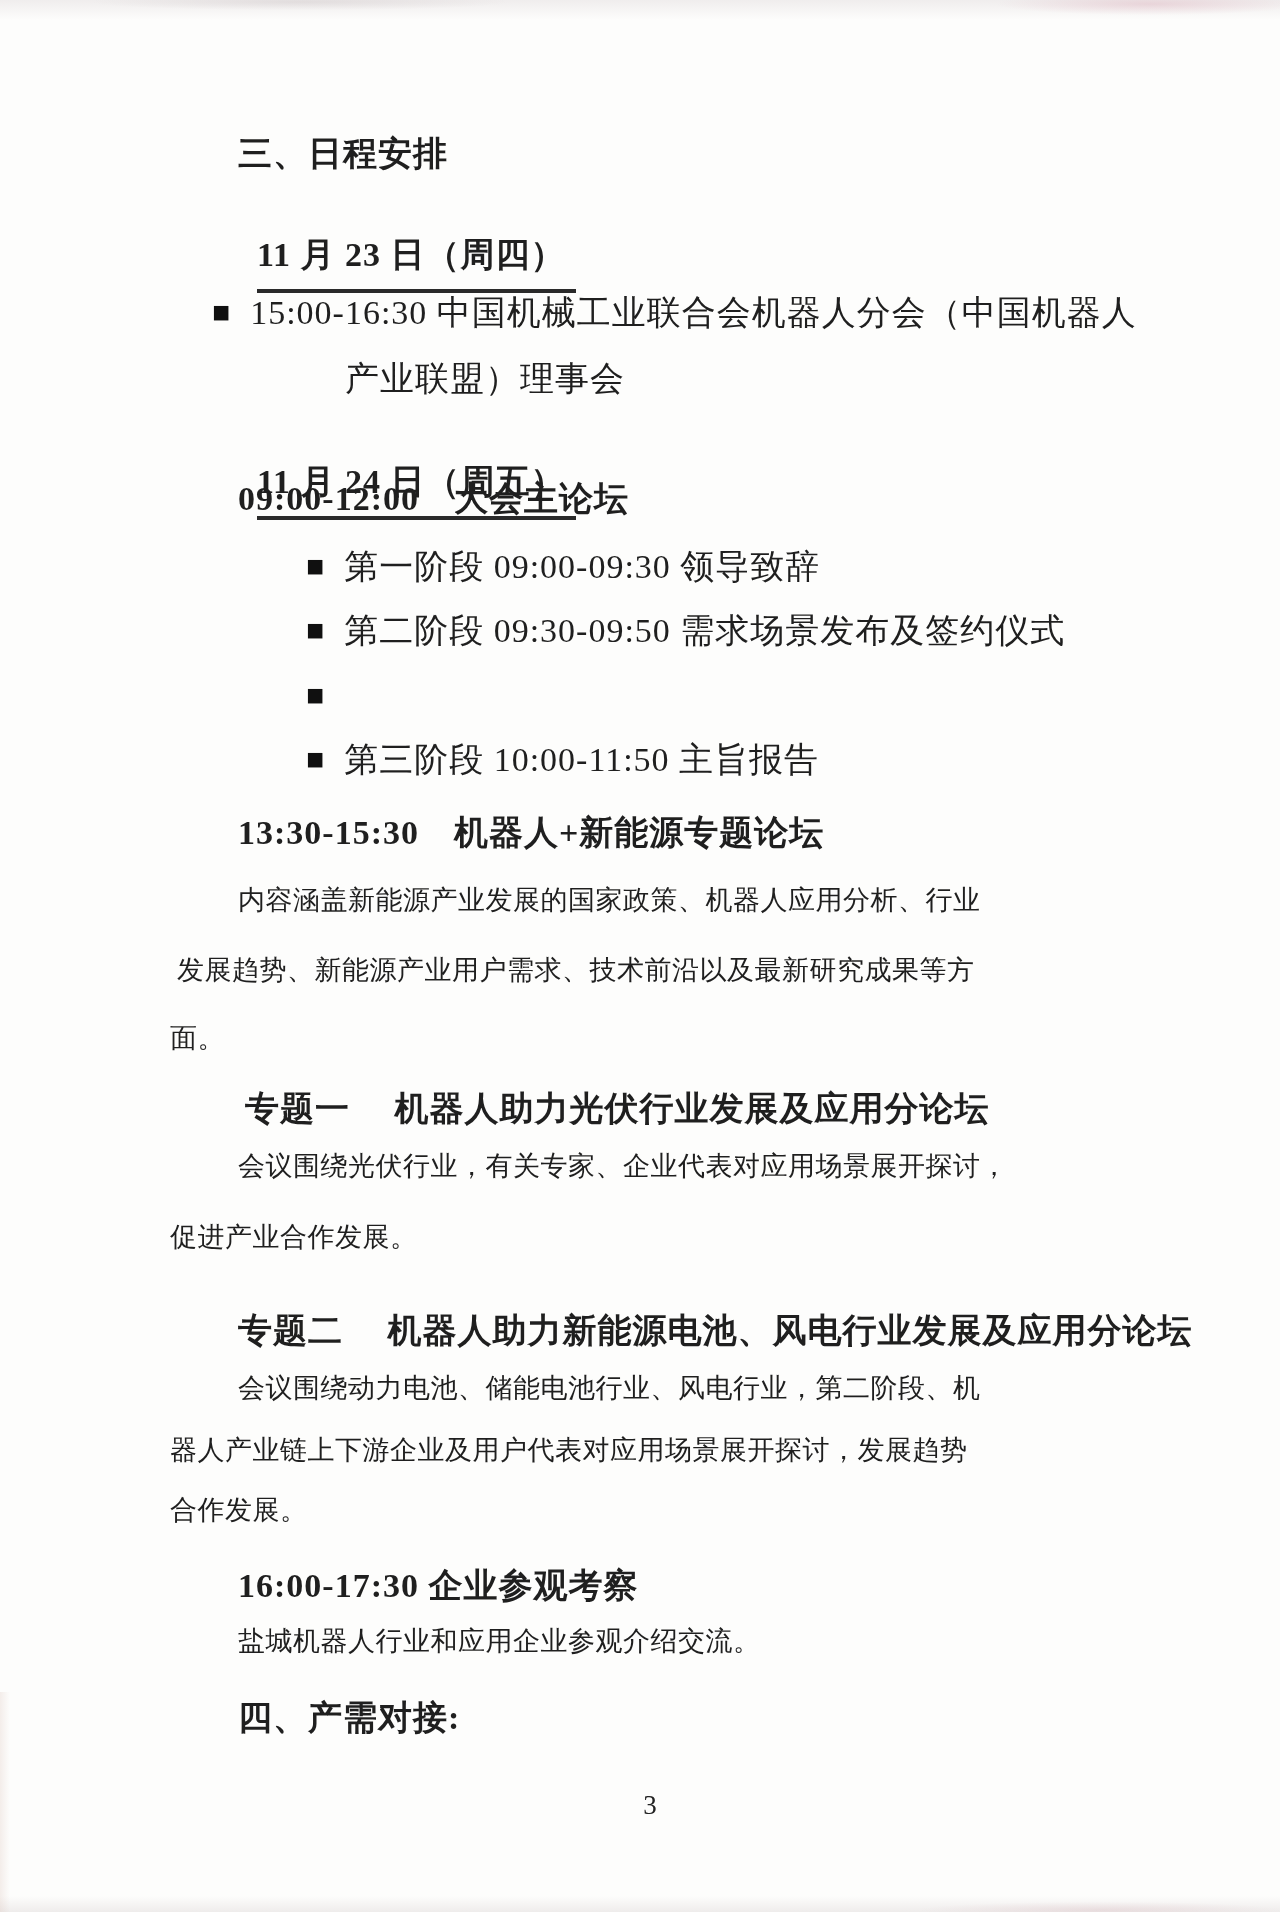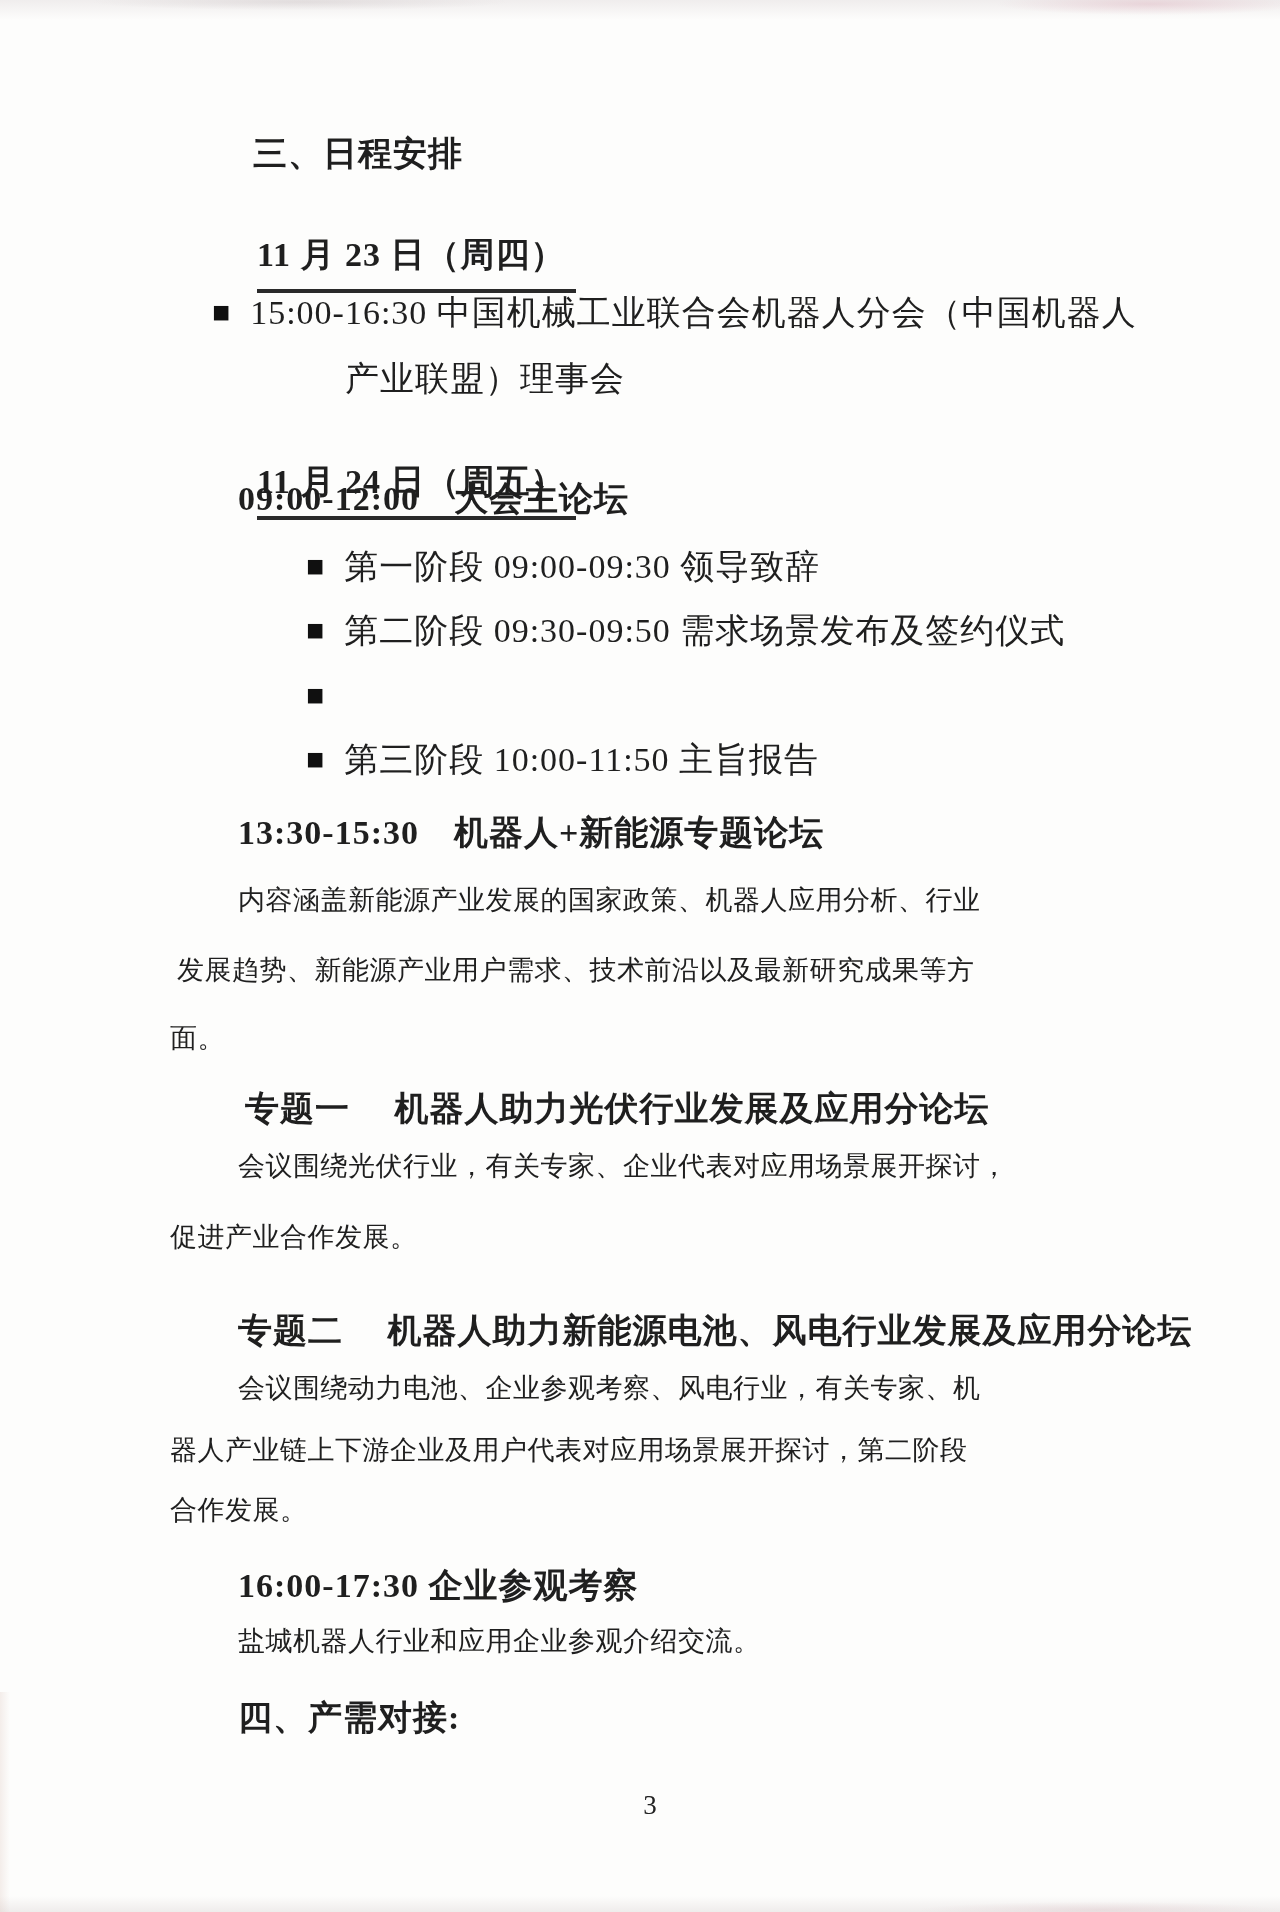--- a/index.html
+++ b/index.html
@@ -63,21 +63,21 @@
     background: linear-gradient(to right, rgba(216,190,180,0.25), rgba(255,255,255,0));
   }
 </style>
 </head>
 <body>
 
 <div class="scan-top"></div>
 <div class="scan-bottom"></div>
 <div class="scan-left"></div>
 
-<div class="line bold" style="top:134px; left:238px;margin-left:15px;">三、日程安排</div>
+<div class="line bold" style="top:134px; left:238px;">三、日程安排</div>
 
 <div class="line bold" style="top:196px; left:238px;">
   <span class="underlined">11 月 23 日（周四）</span>
 </div>
 
 <div class="line bullet-row" style="top:293px; left:212px;">
   <span class="bullet-glyph">■</span>
   <span>15:00-16:30 中国机械工业联合会机器人分会（中国机器人</span>
 </div>
 
@@ -109,22 +109,22 @@
 
 <div class="line body-text" style="top:885px; left:238px;">内容涵盖新能源产业发展的国家政策、机器人应用分析、行业</div>
 <div class="line body-text" style="top:955px; left:170px;margin-left:7px;">发展趋势、新能源产业用户需求、技术前沿以及最新研究成果等方</div>
 <div class="line body-text" style="top:1023px; left:170px;">面。</div>
 
 <div class="line bold" style="top:1089px; left:245px;">专题一　 机器人助力光伏行业发展及应用分论坛</div>
 <div class="line body-text" style="top:1151px; left:238px;">会议围绕光伏行业，有关专家、企业代表对应用场景展开探讨，</div>
 <div class="line body-text" style="top:1222px; left:170px;">促进产业合作发展。</div>
 
 <div class="line bold" style="top:1311px; left:238px;">专题二　 机器人助力新能源电池、风电行业发展及应用分论坛</div>
-<div class="line body-text" style="top:1373px; left:238px;">会议围绕动力电池、企业参观考察、风电行业，有关专家、机</div>
-<div class="line body-text" style="top:1435px; left:170px;">器人产业链上下游企业及用户代表对应用场景展开探讨，第二阶段</div>
+<div class="line body-text" style="top:1373px; left:238px;">会议围绕动力电池、储能电池行业、风电行业，第二阶段、机</div>
+<div class="line body-text" style="top:1435px; left:170px;">器人产业链上下游企业及用户代表对应用场景展开探讨，发展趋势</div>
 <div class="line body-text" style="top:1495px; left:170px;">合作发展。</div>
 
 <div class="line bold" style="top:1566px; left:238px;">16:00-17:30 企业参观考察</div>
 <div class="line body-text" style="top:1626px; left:238px;">盐城机器人行业和应用企业参观介绍交流。</div>
 
 <div class="line bold" style="top:1698px; left:238px;">四、产需对接:</div>
 
 <div class="page-number">3</div>
 
 </body></html>

